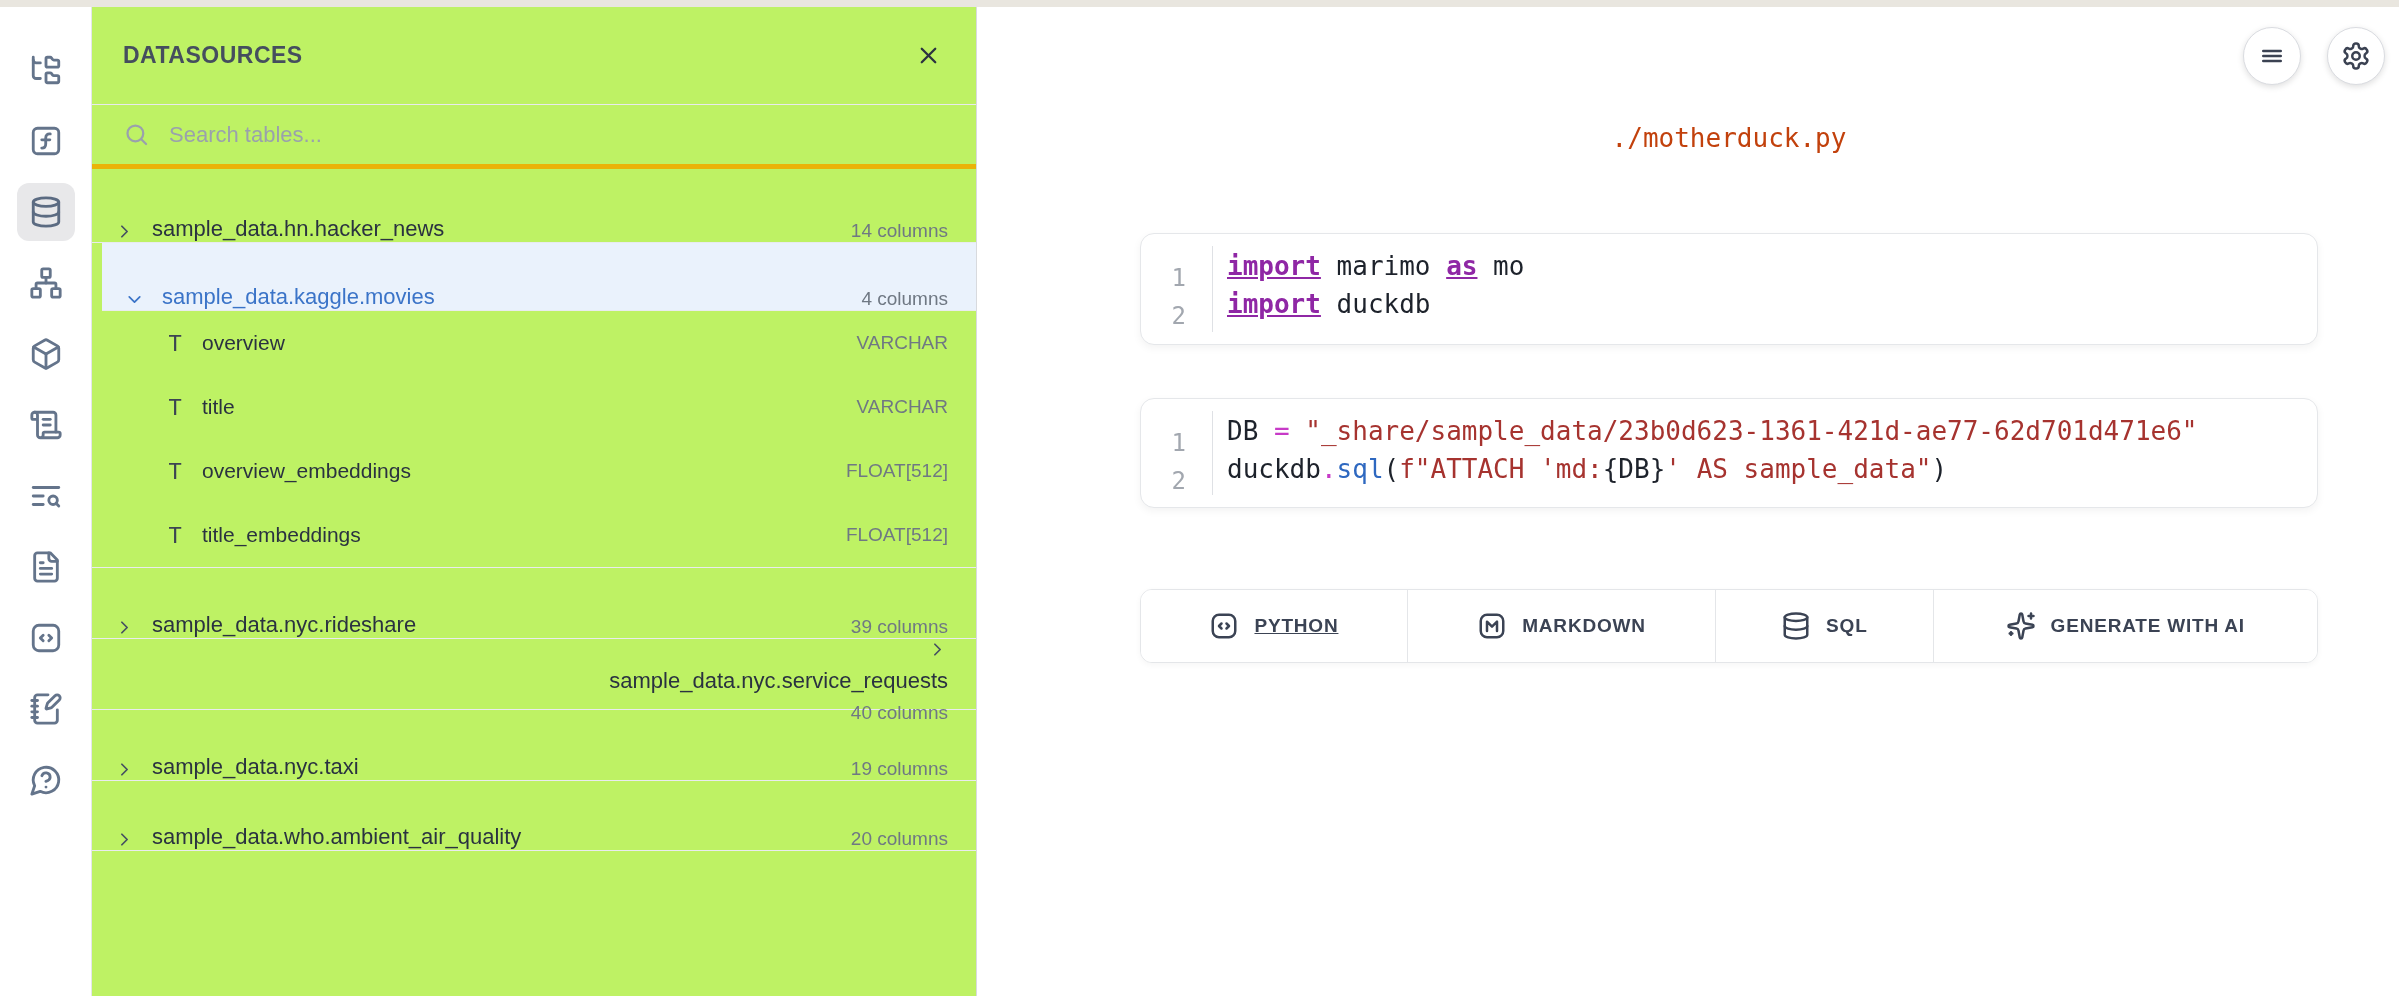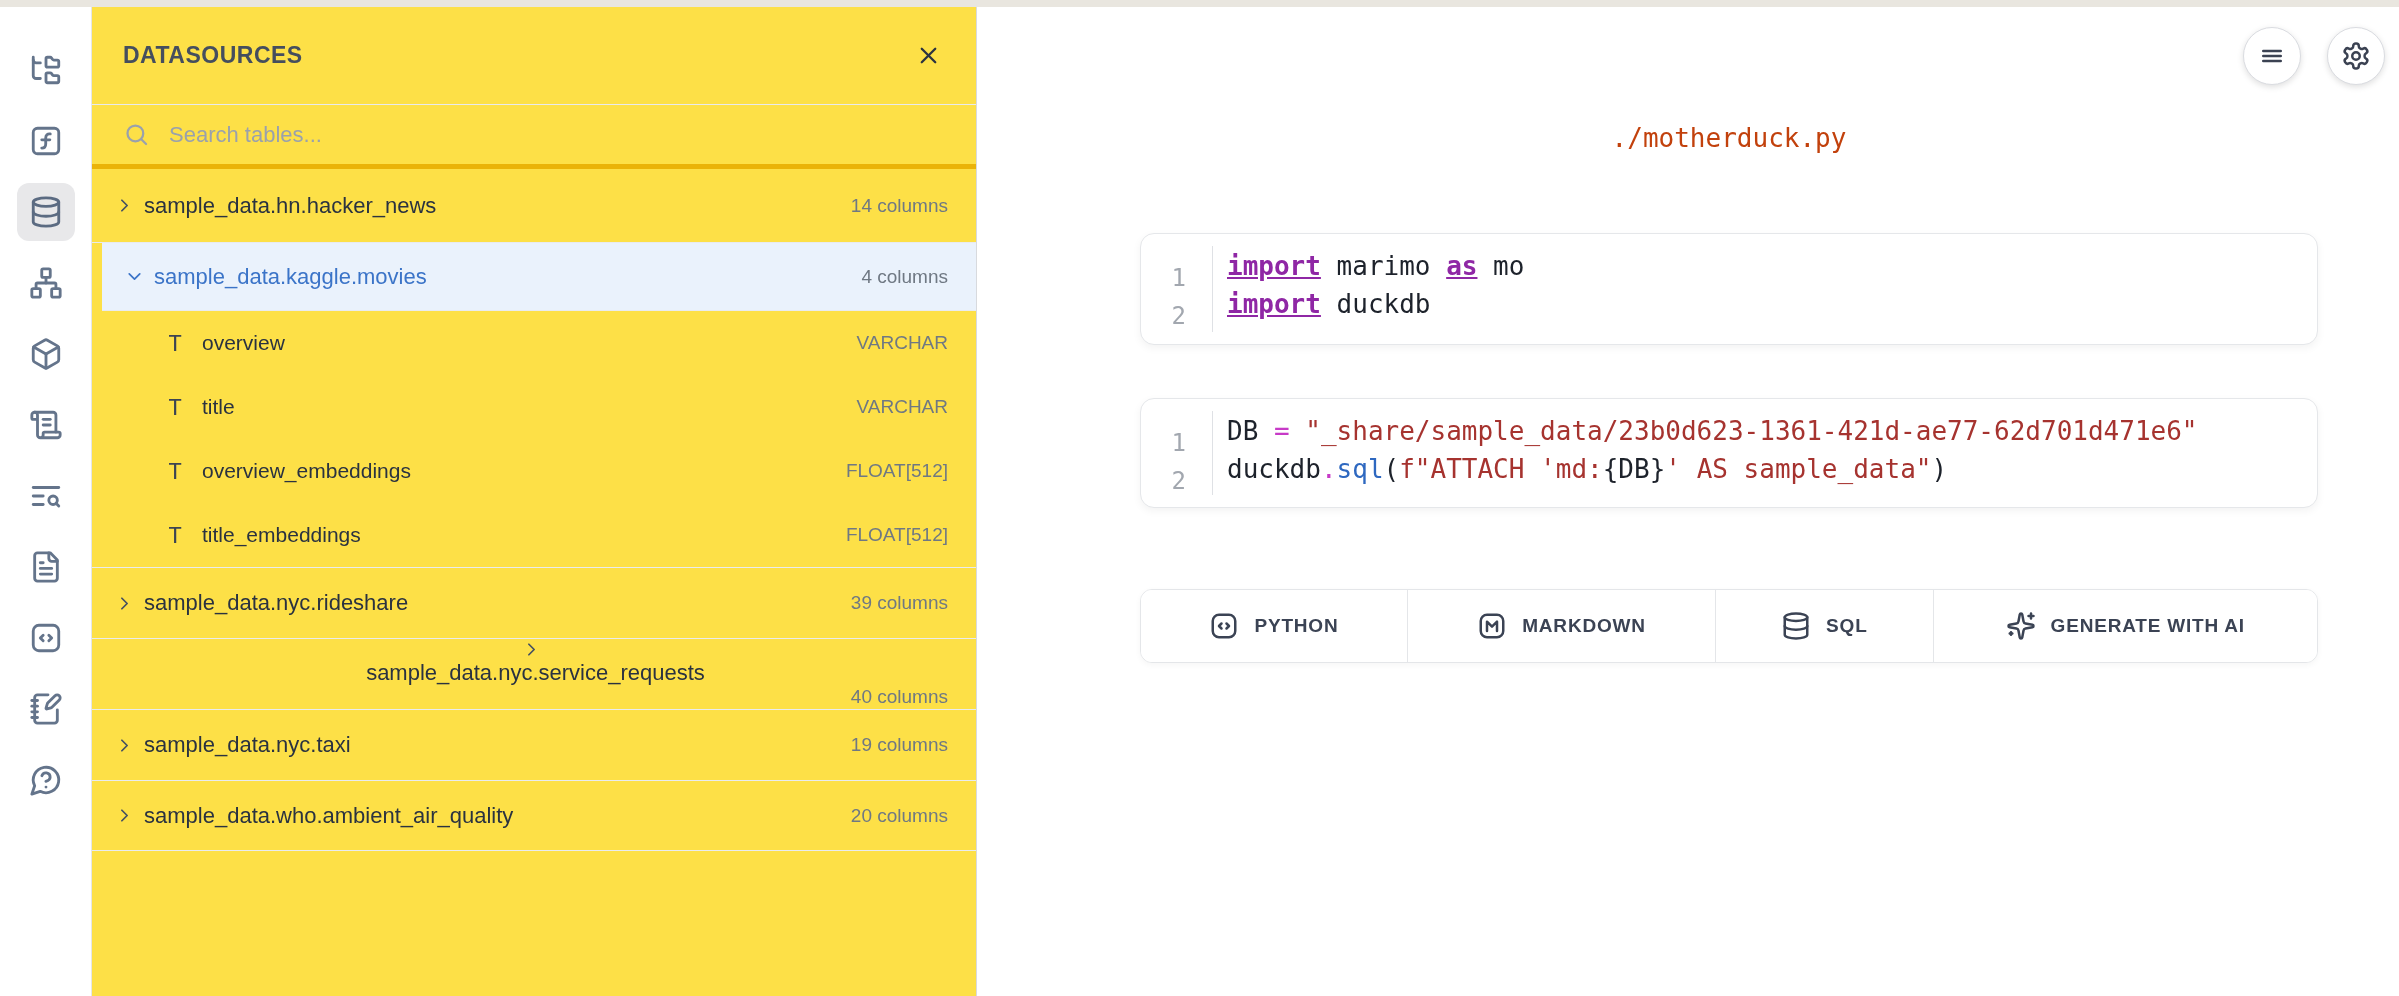--- a/index.html
+++ b/index.html
@@ -14,37 +14,37 @@
   
   .sidebar{position:absolute;left:0;top:7px;bottom:0;width:92px;background:#fff;
            border-right:1px solid #e4e6ea;display:flex;flex-direction:column;align-items:center;
            padding-top:34px;gap:13px;box-sizing:border-box;}
   .icon-btn{width:58px;height:58px;border-radius:12px;display:flex;align-items:center;justify-content:center;
             color:#64748b;background:transparent;border:none;cursor:pointer;flex:0 0 auto;}
   .icon-btn.selected{background:#e8e8ea;color:#5b6b82;}
   .icon-btn svg{width:34px;height:34px;}
 
   
-  .panel{position:absolute;left:92px;top:7px;bottom:0;width:885px;background:#fde047;
+  .panel{position:absolute;left:92px;top:7px;bottom:0;width:885px;background:#bef264;
          border-right:1px solid #d8dade;box-sizing:border-box;}
   .panel-header{height:98px;display:flex;align-items:center;padding:0 28px 0 31px;
                 border-bottom:1px solid #e8eaee;box-sizing:border-box;}
   .panel-title{font-size:23px;font-weight:bold;letter-spacing:.5px;color:#454e5e;}
   .close-btn{margin-left:auto;background:none;border:none;cursor:pointer;color:#2b3240;
              width:40px;height:40px;display:flex;align-items:center;justify-content:center;padding:0;}
   .close-btn svg{width:27px;height:27px;}
   .search-row{height:64px;display:flex;align-items:center;padding:0 28px 0 31px;
               border-bottom:5px solid #eab308;box-sizing:border-box;color:#9aa1ac;}
   .search-row svg{width:27px;height:27px;flex:0 0 auto;}
   .search-input{border:none;outline:none;background:transparent;margin-left:17px;flex:1;
                 font-family:"Liberation Sans",sans-serif;font-size:22px;color:#2a3240;}
   .search-input::placeholder{color:#9aa1ac;opacity:1;}
 
-  .t-row{height:74px;display:flex;align-items:center;padding:0 28px 0 22px;
-         border-bottom:1px solid #e9ebef;box-sizing:border-box;cursor:pointer;}
+  .t-row{height:74px;display:flex;align-items:flex-end;padding:0 28px 0 22px;
+         border-bottom:1px solid #e9ebef;box-sizing:border-box;cursor:pointer;gap:8px;}
   .t-row .chev{width:21px;height:21px;color:#45506​2;color:#455062;flex:0 0 auto;}
   .t-name{margin-left:9px;font-size:22px;color:#2a3240;}
   .t-meta{margin-left:auto;font-size:19px;color:#6f7883;}
   .t-row.selected{background:#eaf2fc;}
   .t-row.selected .t-name{color:#3b74c8;}
   .t-row.selected .chev{color:#3b74c8;}
   .col-group{border-bottom:1px solid #e9ebef;}
   .c-row{height:64px;display:flex;align-items:center;padding:0 28px 0 71px;box-sizing:border-box;cursor:pointer;}
   .c-type-ic{font-family:"DejaVu Sans Mono",monospace;font-size:22px;color:#3c4452;width:24px;text-align:center;}
   .c-name{margin-left:15px;font-size:21px;color:#2a3240;}
@@ -70,21 +70,21 @@
   .tok-pl{color:#1d222b;}
 
   .toolbar{position:absolute;left:162px;width:1178px;top:582px;height:74px;background:#fff;
            border:1px solid #e4e6e9;border-radius:12px;box-shadow:0 2px 6px rgba(0,0,0,.04);
            display:flex;box-sizing:border-box;overflow:hidden;}
   .tb-btn{display:flex;align-items:center;justify-content:center;gap:15px;border:none;background:#fff;
           border-right:1px solid #e4e6e9;cursor:pointer;color:#3b4354;padding:0;}
   .tb-btn:last-child{border-right:none;}
   .tb-btn svg{width:30px;height:30px;}
   .tb-label{font-family:"Liberation Sans",sans-serif;font-size:19px;font-weight:bold;letter-spacing:.8px;color:#3b4354;}
-  .tb-python{width:22.7%;}.tb-markdown{width:26.2%;}.tb-sql{width:18.5%;}.tb-ai{width:32.6%;}
+  .tb-python{width:22.7%;text-decoration:underline;}.tb-markdown{width:26.2%;}.tb-sql{width:18.5%;}.tb-ai{width:32.6%;}
 
   .circle-btn{position:absolute;width:58px;height:58px;border-radius:50%;background:#fff;
               border:1px solid #dadce1;box-shadow:0 2px 6px rgba(0,0,0,.13);display:flex;align-items:center;
               justify-content:center;cursor:pointer;color:#3b4252;padding:0;}
   .circle-btn svg{width:30px;height:30px;}
   .menu-btn{left:1265px;top:20px;}
   .gear-btn{left:1349px;top:20px;}
 </style>
 </head>
 <body>

